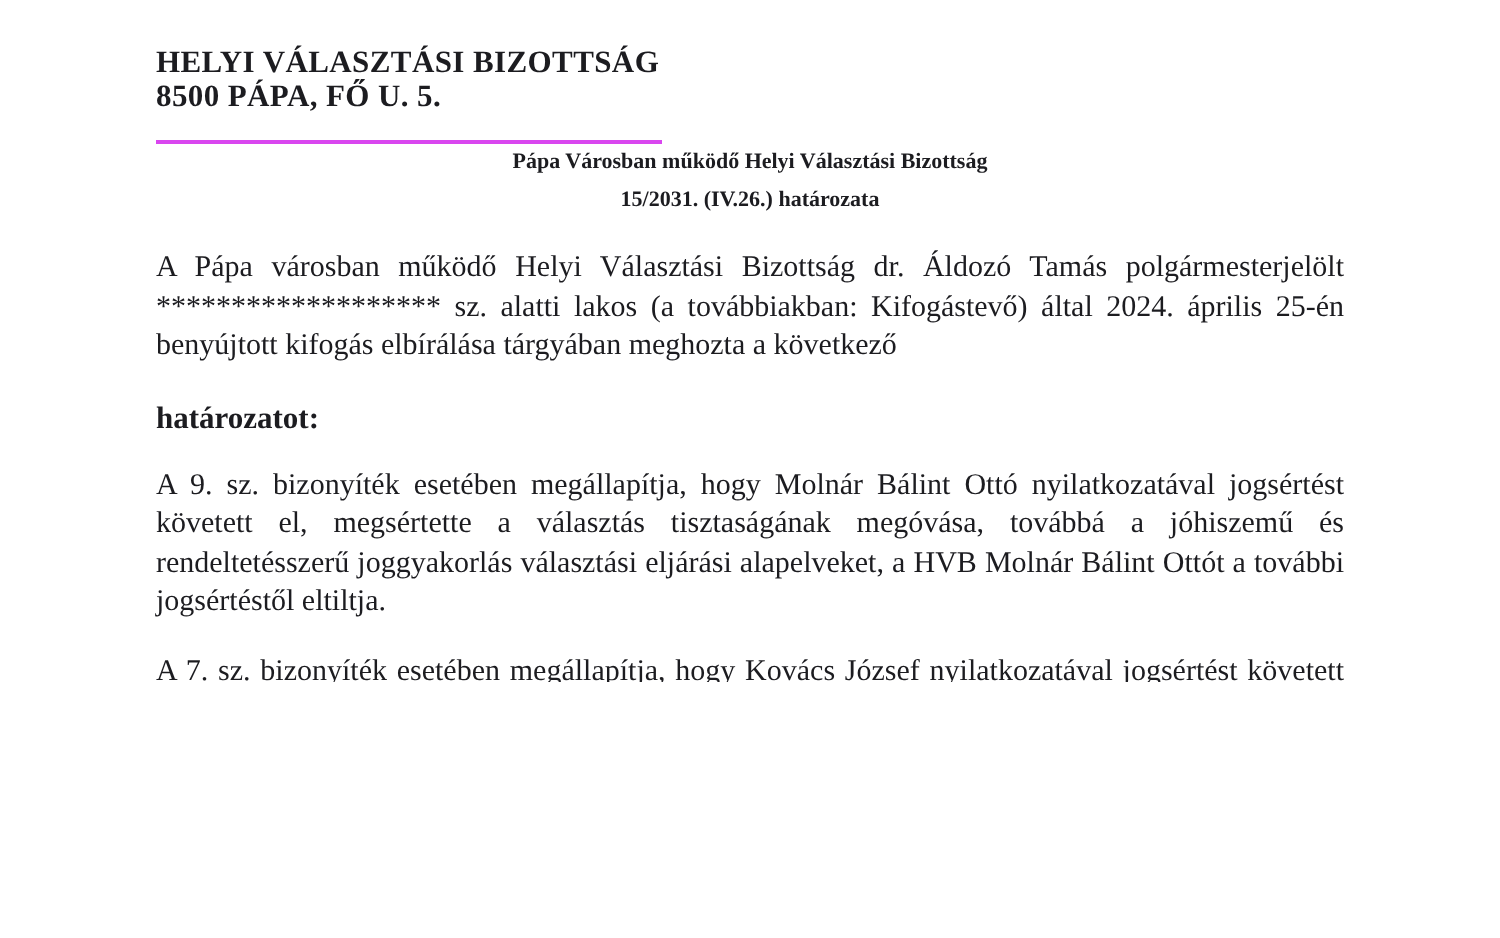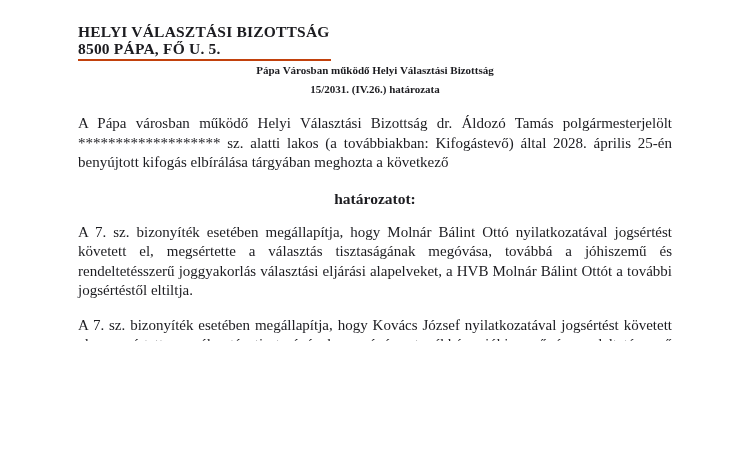--- a/index.html
+++ b/index.html
@@ -19,40 +19,39 @@
   .letterhead {
     font-weight: bold;
     font-size: 15.5px;
     line-height: 17px;
     letter-spacing: 0.2px;
   }
   .org-name { white-space: nowrap; }
   .addr-line {
     display: inline-block;
     min-width: 253px;
-    border-bottom: 2px solid #c2410c;
-    padding-bottom: 2px;
+    border-bottom: 2px solid #d946ef;
+    padding-bottom: 13px;
     white-space: nowrap;
   }
   .title {
     text-align: center;
     font-weight: bold;
     font-size: 11px;
     line-height: 19px;
   }
   .para {
     margin-top: 15px;
     font-size: 15px;
     line-height: 19.5px;
     text-align: justify;
     text-justify: inter-word;
   }
   .decision-heading {
     margin-top: 16px;
-    text-align: center;
     font-weight: bold;
     font-size: 15.5px;
     line-height: 19px;
   }
 </style>
 </head>
 <body>
 
 <div class="page">
 
@@ -61,22 +60,22 @@
     <div class="addr-line">
       <span>8500 PÁPA, FŐ U. 5.</span>
     </div>
   </header>
 
   <div class="title">
     <div>Pápa Városban működő Helyi Választási Bizottság</div>
     <div>15/2031. (IV.26.) határozata</div>
   </div>
 
-  <p class="para">A Pápa városban működő Helyi Választási Bizottság dr. Áldozó Tamás polgármesterjelölt ******************* sz. alatti lakos (a továbbiakban: Kifogástevő) által 2028. április 25-én benyújtott kifogás elbírálása tárgyában meghozta a következő</p>
+  <p class="para">A Pápa városban működő Helyi Választási Bizottság dr. Áldozó Tamás polgármesterjelölt ******************* sz. alatti lakos (a továbbiakban: Kifogástevő) által 2024. április 25-én benyújtott kifogás elbírálása tárgyában meghozta a következő</p>
 
   <div class="decision-heading">határozatot:</div>
 
 
-  <p class="para">A 7. sz. bizonyíték esetében megállapítja, hogy Molnár Bálint Ottó nyilatkozatával jogsértést követett el, megsértette a választás tisztaságának megóvása, továbbá a jóhiszemű és rendeltetésszerű joggyakorlás választási eljárási alapelveket, a HVB Molnár Bálint Ottót a további jogsértéstől eltiltja.</p>
+  <p class="para">A 9. sz. bizonyíték esetében megállapítja, hogy Molnár Bálint Ottó nyilatkozatával jogsértést követett el, megsértette a választás tisztaságának megóvása, továbbá a jóhiszemű és rendeltetésszerű joggyakorlás választási eljárási alapelveket, a HVB Molnár Bálint Ottót a további jogsértéstől eltiltja.</p>
 
   <p class="para">A 7. sz. bizonyíték esetében megállapítja, hogy Kovács József nyilatkozatával jogsértést követett el, megsértette a választás tisztaságának megóvása, továbbá a jóhiszemű és rendeltetésszerű joggyakorlás választási eljárási alapelveket, a HVB Kovács Józsefet a további jogsértéstől eltiltja.</p>
 
 </div>
 
 </body></html>

